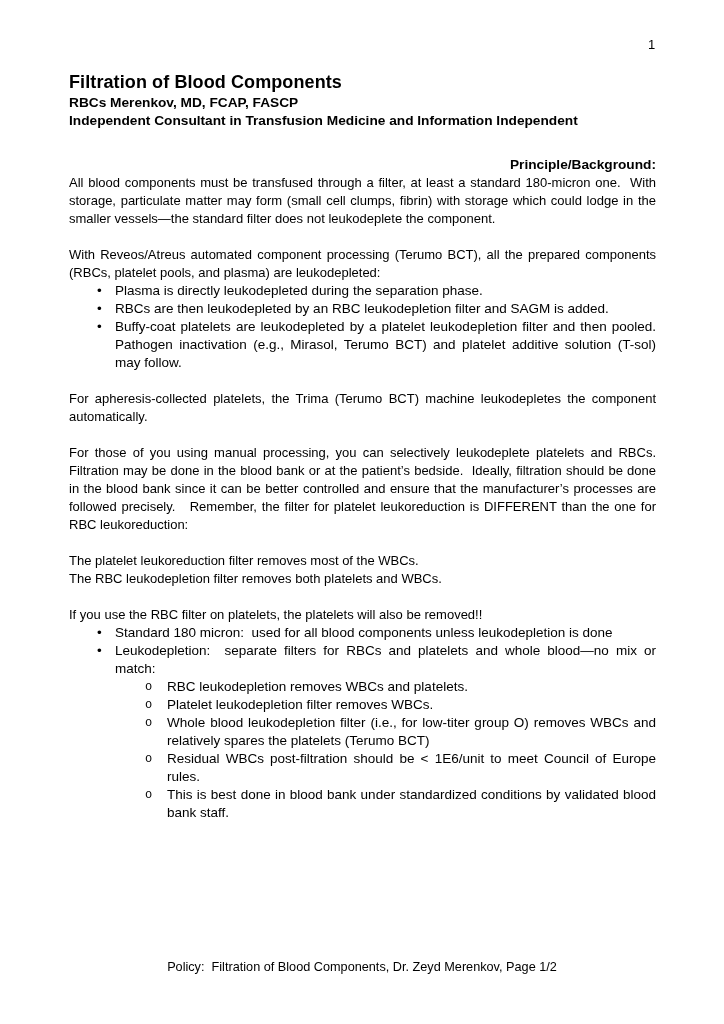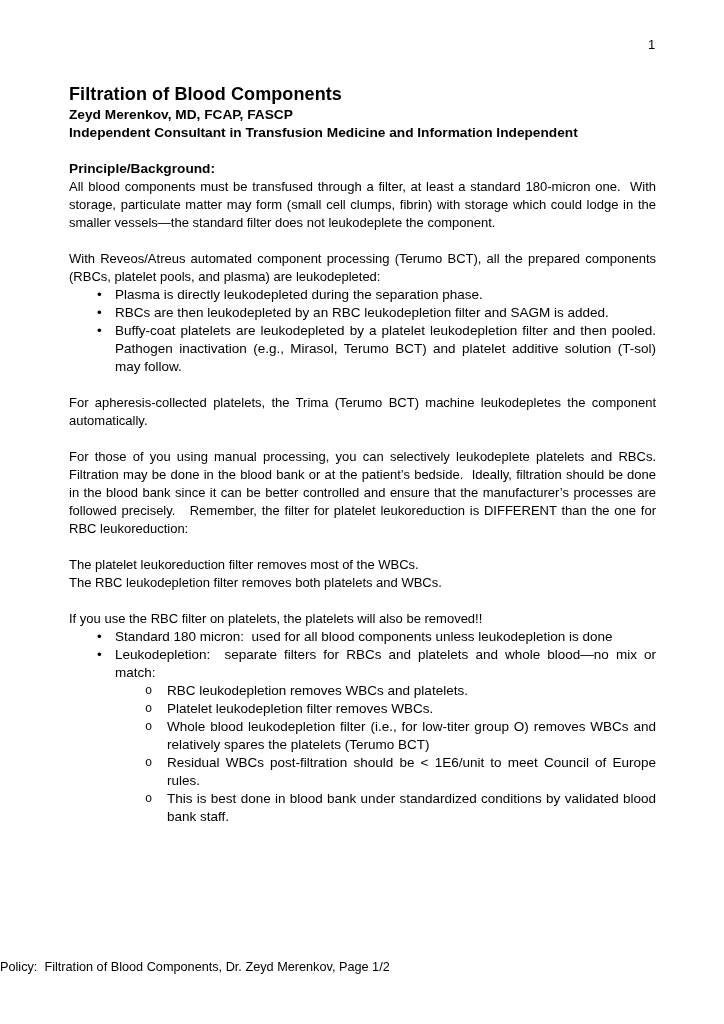--- a/index.html
+++ b/index.html
@@ -16,21 +16,21 @@
   .page-number {
     position: absolute;
     top: 37px;
     left: 648px;
     font-size: 13px;
     line-height: 16px;
   }
   .content {
     position: absolute;
     left: 69px;
-    top: 16px;
+    top: 4px;
     width: 587px;
   }
   .doc-title {
     margin: 66px 0 0 0;
     font-size: 18px;
     line-height: 24px;
     font-weight: bold;
     letter-spacing: 0.1px;
   }
   .subtitle {
@@ -50,21 +50,21 @@
     text-align: justify;
     white-space: pre-wrap;
   }
   .line {
     margin: 0;
     font-size: 13px;
     line-height: 18px;
     white-space: pre-wrap;
   }
   .mt  { margin-top: 18px; }
-  .mt2 { margin-top: 18px; }
+  .mt2 { margin-top: 26px; text-align: right; }
   ul.blist { list-style: none; margin: 0; padding: 0; }
   .li {
     display: flex;
     font-size: 13.5px;
     line-height: 18px;
   }
   .li .txt {
     flex: 1;
     text-align: justify;
     white-space: pre-wrap;
@@ -80,37 +80,37 @@
     width: 22px;
     margin-left: 76px;
     font-family: "Liberation Mono", "DejaVu Sans Mono", monospace;
     font-size: 12px;
   }
   .footer {
     position: absolute;
     top: 959px;
     left: 0;
     width: 724px;
-    text-align: left;
+    text-align: center;
     font-size: 12.7px;
     line-height: 16px;
     white-space: pre-wrap;
   }
 </style>
 </head>
 <body>
 
 <div class="page">
 
   <div class="page-number">1</div>
 
   <div class="content">
 
     <h1 class="doc-title">Filtration of Blood Components</h1>
-    <div class="subtitle">Zeyd Merenkov, MD, FCAP, FASCP</div>
+    <div class="subtitle">RBCs Merenkov, MD, FCAP, FASCP</div>
     <div class="subtitle">Independent Consultant in Transfusion Medicine and Information Independent</div>
 
     <div class="heading mt2">Principle/Background:</div>
     <p class="para">All blood components must be transfused through a filter, at least a standard 180-micron one.  With storage, particulate matter may form (small cell clumps, fibrin) with storage which could lodge in the smaller vessels—the standard filter does not leukodeplete the component.</p>
 
 
     <p class="para mt">With Reveos/Atreus automated component processing (Terumo BCT), all the prepared components (RBCs, platelet pools, and plasma) are leukodepleted:</p>
     <ul class="blist">
       <li class="li">
         <span class="m1">•</span>

